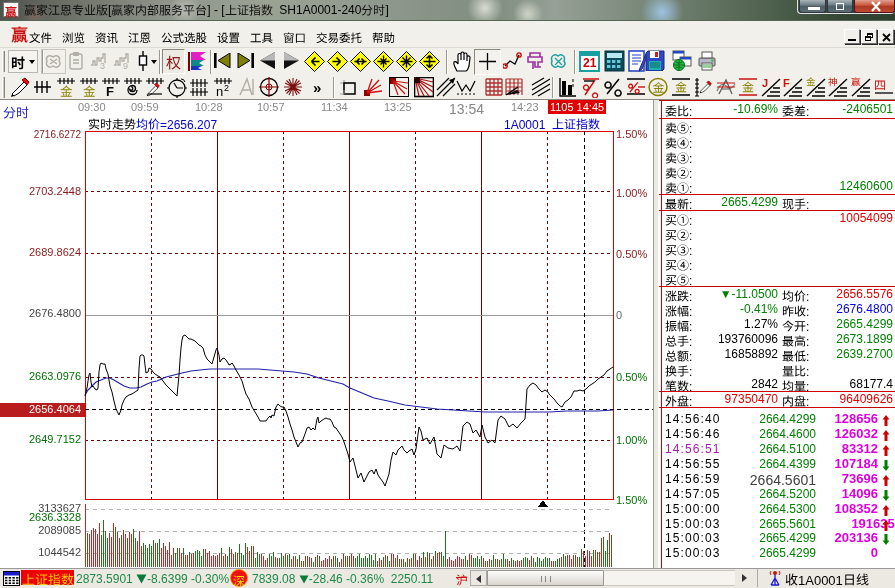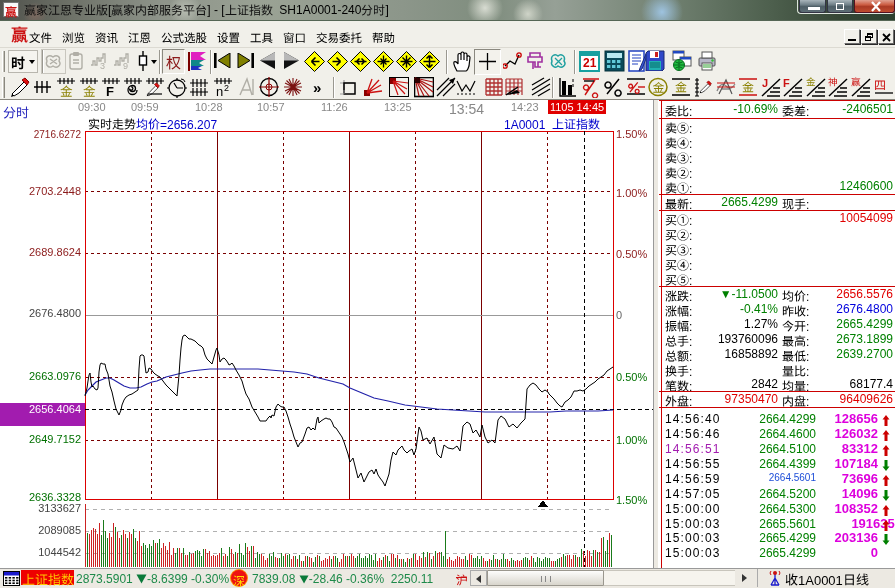--- a/index.html
+++ b/index.html
@@ -566,21 +566,21 @@
     <g transform="translate(0,2)">
       <use href="#g24" fill="#cc1111"></use>
     </g>
     <path d="M1 16 H19" stroke="#000" stroke-width="1.3"></path>
   </svg>
 <div class="a" style="left:0;top:100px;width:653px;height:468px;background:#fff"></div>
 <div class="a" style="left:78px;top:101px;width:40px;font-size:11px;color:#888">09:30</div>
 <div class="a" style="left:131px;top:101px;width:40px;font-size:11px;color:#888">09:59</div>
 <div class="a" style="left:195px;top:101px;width:40px;font-size:11px;color:#888">10:28</div>
 <div class="a" style="left:257px;top:101px;width:40px;font-size:11px;color:#888">10:57</div>
-<div class="a" style="left:321px;top:101px;width:40px;font-size:11px;color:#888">11:26</div>
+<div class="a" style="left:321px;top:101px;width:40px;font-size:11px;color:#888">11:34</div>
 <div class="a" style="left:384px;top:101px;width:40px;font-size:11px;color:#888">13:25</div>
 <div class="a" style="left:449px;top:101px;width:40px;font-size:14px;color:#888">13:54</div>
 <div class="a" style="left:511px;top:101px;width:40px;font-size:11px;color:#888">14:23</div>
 <div class="a" style="left:548px;top:100px;width:58px;height:14px;background:#e00000;color:#fff;font-size:11px;text-align:center;line-height:14px">1105 14:45</div>
 <div class="a" style="left:88px;top:115px;white-space:nowrap"><svg class="z" width="48" height="14" style="fill:#000">
       <use href="#g28" x="0.0" y="0"></use>
       <use href="#g49" x="12.0" y="0"></use>
       <use href="#g76" x="24.0" y="0"></use>
       <use href="#g20" x="36.0" y="0"></use>
     </svg><svg class="z" width="24" height="14" style="fill:#0000cc">
@@ -596,22 +596,22 @@
 <div class="a" style="left:3px;top:104px"><svg class="z" width="26" height="15" style="fill:#2222bb">
       <use href="#g17" transform="translate(0.0,0) scale(1.0833)"></use>
       <use href="#g49" transform="translate(13.0,0) scale(1.0833)"></use>
     </svg></div>
 <div class="a r" style="left:0;top:129px;width:81px;font-size:10px;color:#8b1a1a">2716.6272</div>
 <div class="a r" style="left:0;top:185px;width:81px;font-size:11px;color:#8b1a1a">2703.2448</div>
 <div class="a r" style="left:0;top:246px;width:81px;font-size:11px;color:#8b1a1a">2689.8624</div>
 <div class="a r" style="left:0;top:307px;width:81px;font-size:11px;color:#444">2676.4800</div>
 <div class="a r" style="left:0;top:370px;width:81px;font-size:11px;color:#007000">2663.0976</div>
 <div class="a r" style="left:0;top:433px;width:81px;font-size:11px;color:#007000">2649.7152</div>
-<div class="a r" style="left:0;top:491px;width:81px;font-size:11px;color:#007000">2636.3328</div>
-<div class="a" style="left:0;top:403px;width:85px;height:23px;background:#a21caf">
+<div class="a r" style="left:0;top:511px;width:81px;font-size:11px;color:#007000">2636.3328</div>
+<div class="a" style="left:0;top:403px;width:85px;height:14px;background:#b91c1c">
     <div class="a r" style="left:0;top:0px;width:81px;font-size:11px;color:#fff">2656.4064</div>
   </div>
 <div class="a r" style="left:0;top:502px;width:81px;font-size:11px;color:#444">3133627</div>
 <div class="a r" style="left:0;top:524px;width:81px;font-size:11px;color:#444">2089085</div>
 <div class="a r" style="left:0;top:546px;width:81px;font-size:11px;color:#444">1044542</div>
 <div class="a" style="left:616px;top:128px;font-size:11px;color:#8b1a1a">1.50%</div>
 <div class="a" style="left:616px;top:187px;font-size:11px;color:#8b1a1a">1.00%</div>
 <div class="a" style="left:616px;top:248px;font-size:11px;color:#8b1a1a">0.50%</div>
 <div class="a" style="left:616px;top:309px;font-size:11px;color:#666">0</div>
 <div class="a" style="left:616px;top:371px;font-size:11px;color:#007000">0.50%</div>
@@ -1073,21 +1073,21 @@
 <div class="a" style="left:882px;top:442px"><svg width="8" height="11">
       <path d="M4 0 L7.5 4.5 H5.5 V11 H2.5 V4.5 H0.5 Z" fill="#cc0000"></path>
     </svg></div>
 <div class="a" style="left:665px;top:457px;font-size:12px;letter-spacing:1.1px;color:#000">14:56:55</div>
 <div class="a r" style="left:740px;top:457px;width:76px;font-size:12px;color:#008000">2664.4399</div>
 <div class="a r" style="left:808px;top:456px;width:70px;font-size:13px;font-weight:bold;color:#dd00dd">107184</div>
 <div class="a" style="left:882px;top:457px"><svg width="8" height="11">
       <path d="M4 11 L7.5 6.5 H5.5 V0 H2.5 V6.5 H0.5 Z" fill="#008000"></path>
     </svg></div>
 <div class="a" style="left:665px;top:472px;font-size:12px;letter-spacing:1.1px;color:#000">14:56:59</div>
-<div class="a r" style="left:740px;top:472px;width:76px;font-size:10px;color:#1d4ed8">2664.5601</div>
+<div class="a r" style="left:740px;top:472px;width:76px;font-size:14px;color:#404040">2664.5601</div>
 <div class="a r" style="left:808px;top:471px;width:70px;font-size:13px;font-weight:bold;color:#dd00dd">73696</div>
 <div class="a" style="left:882px;top:472px"><svg width="8" height="11">
       <path d="M4 0 L7.5 4.5 H5.5 V11 H2.5 V4.5 H0.5 Z" fill="#cc0000"></path>
     </svg></div>
 <div class="a" style="left:665px;top:487px;font-size:12px;letter-spacing:1.1px;color:#000">14:57:05</div>
 <div class="a r" style="left:740px;top:487px;width:76px;font-size:12px;color:#008000">2664.5200</div>
 <div class="a r" style="left:808px;top:486px;width:70px;font-size:13px;font-weight:bold;color:#dd00dd">14096</div>
 <div class="a" style="left:882px;top:487px"><svg width="8" height="11">
       <path d="M4 11 L7.5 6.5 H5.5 V0 H2.5 V6.5 H0.5 Z" fill="#008000"></path>
     </svg></div>

